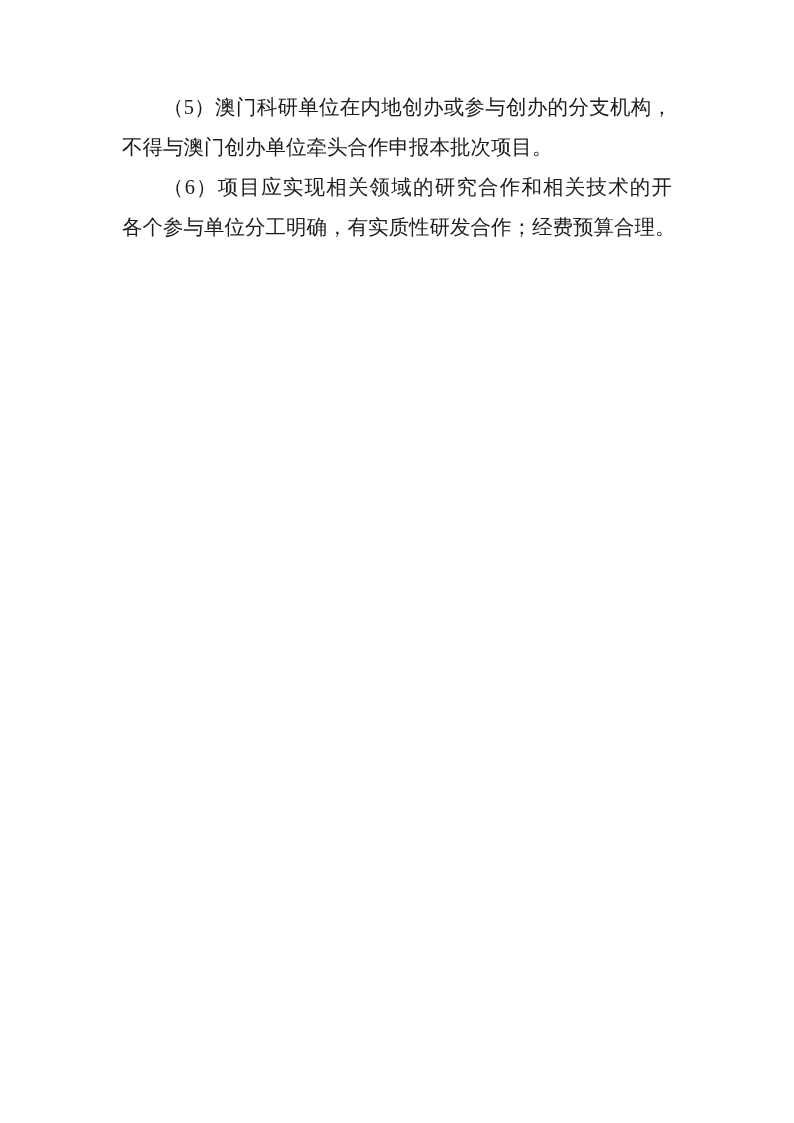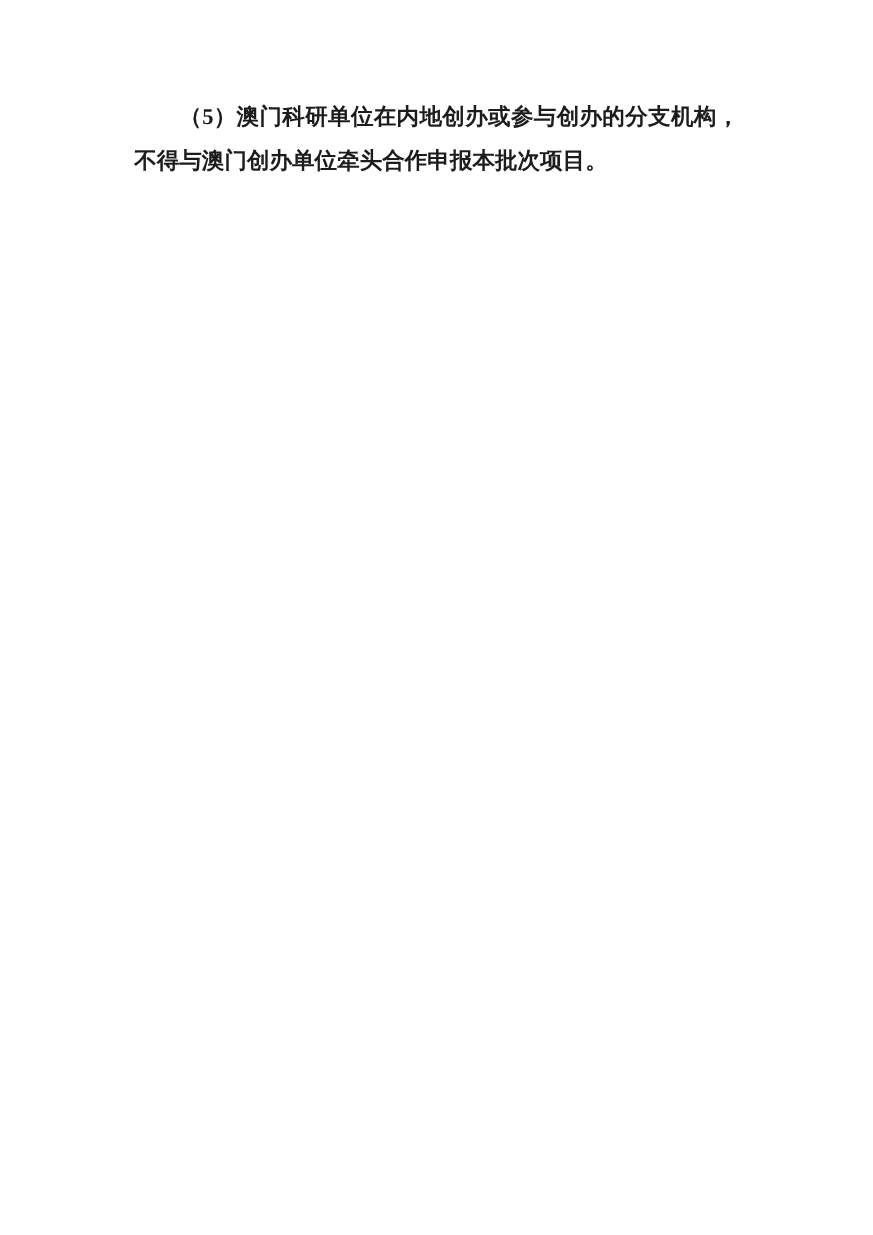--- a/index.html
+++ b/index.html
@@ -9,21 +9,20 @@
   * { margin: 0; padding: 0; box-sizing: border-box; }
   html, body {
     background: var(--page-bg);
   }
   .page {
     position: relative;
     width: 794px;
     height: 1123px;
     background: var(--page-bg);
     overflow: hidden;
-    font-weight: bold;
   }
   .doc-body {
     position: absolute;
     top: 87px;
     left: 122px;
     width: 550px;
     font-family: "Liberation Serif", "DejaVu Serif", serif;
     font-size: 20.5px;
     line-height: 40px;
     color: var(--text-color);
@@ -49,16 +48,18 @@
 
 <div class="page">
   <div class="doc-body">
 
     <div class="para">
       <div class="line first-line">（5）澳门科研单位在内地创办或参与创办的分支机构，</div>
       <div class="line short-last">不得与澳门创办单位牵头合作申报本批次项目。</div>
     </div>
 
     <div class="para">
+      <div class="line first-line">（6）项目应实现相关领域的研究合作和相关技术的开</div>
+      <div class="line">各个参与单位分工明确，有实质性研发合作；经费预算合理。</div>
     </div>
 
   </div>
 </div>
 
 </body></html>

